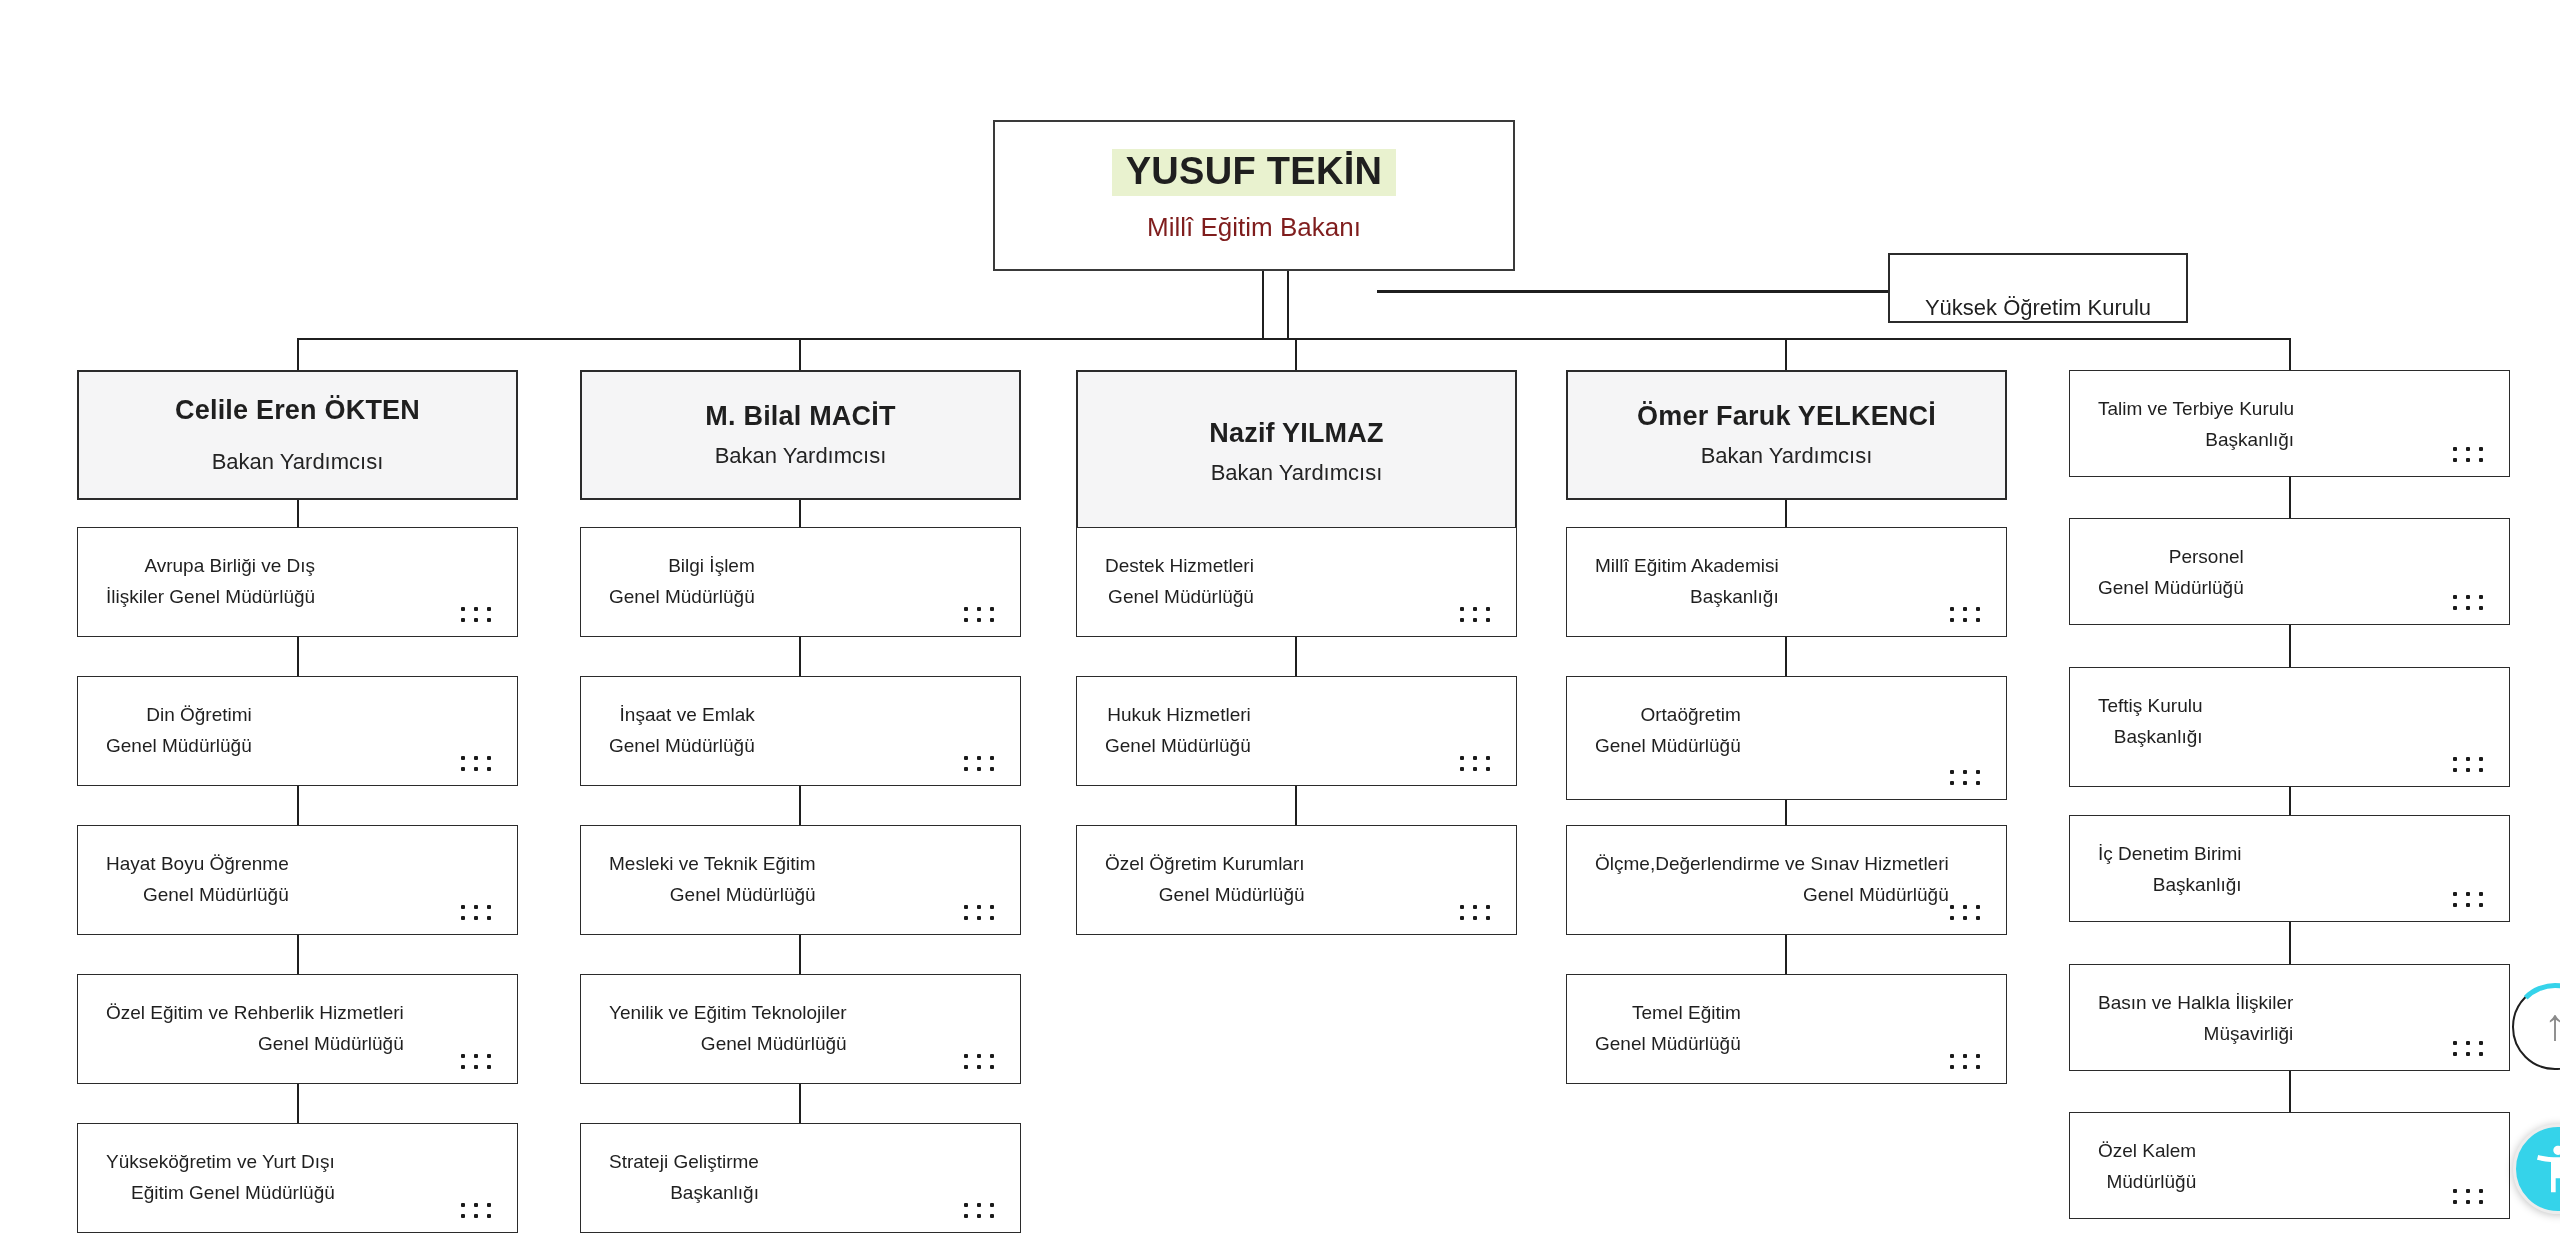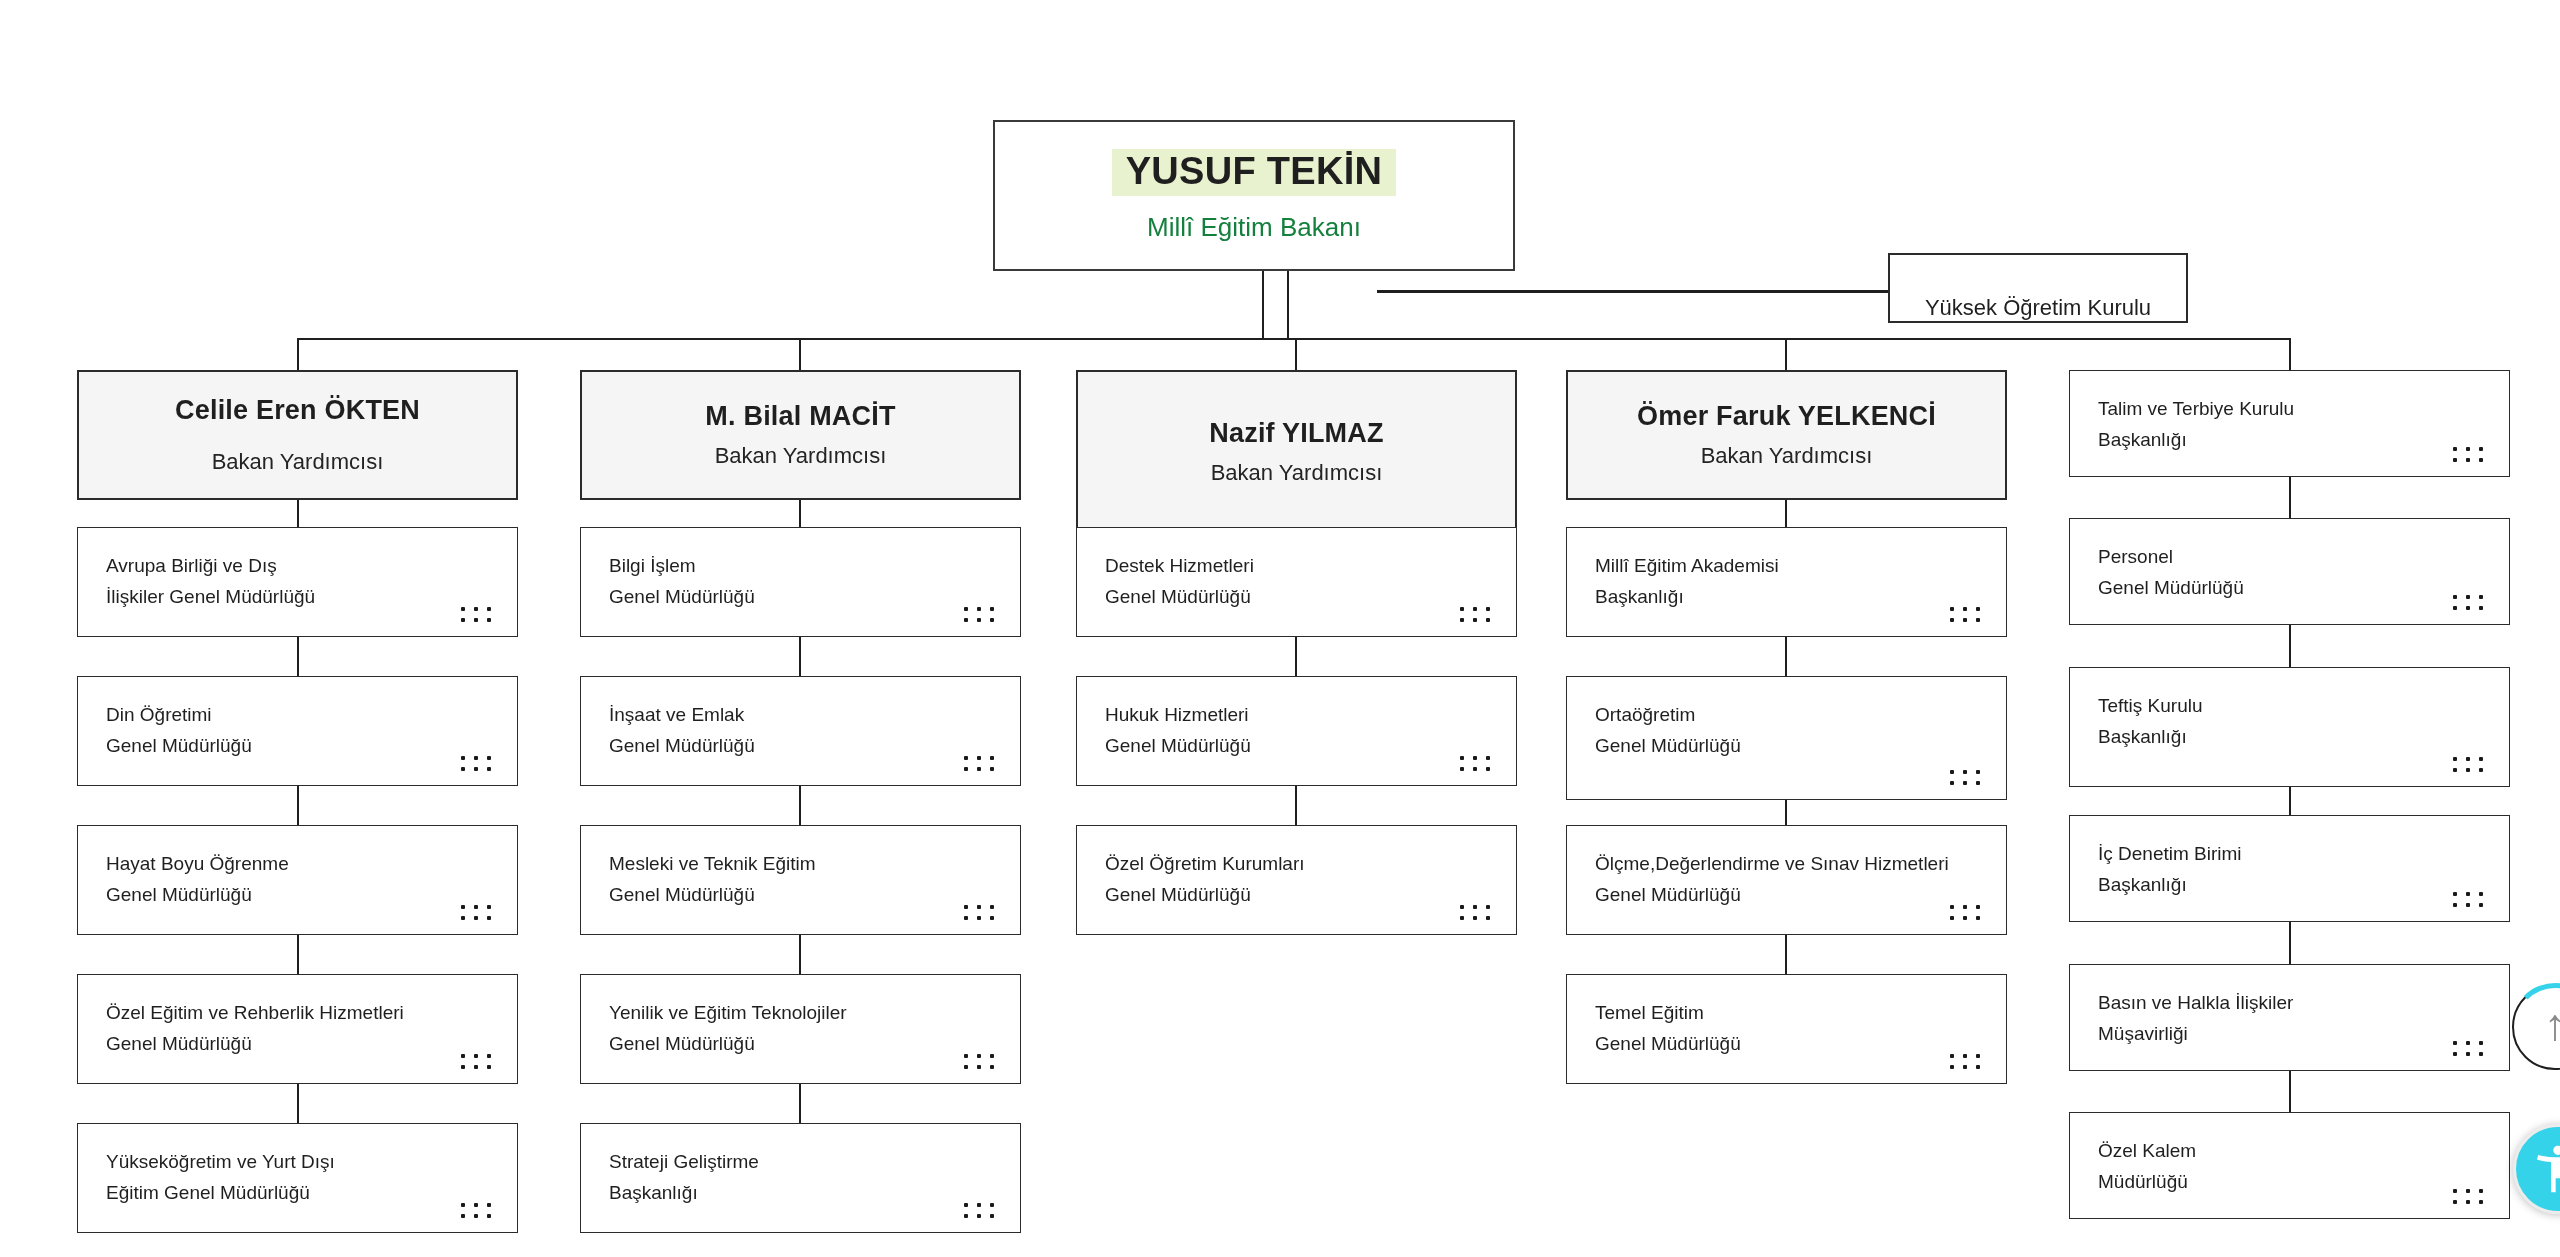--- a/index.html
+++ b/index.html
@@ -11,21 +11,21 @@
   }
   
   .line{position:absolute;background:#1f1f1f;z-index:1;}
   
   .node{
     position:absolute;box-sizing:border-box;background:#ffffff;
     border:1.6px solid #2b2b2b;z-index:2;
   }
   .node .txt{
     position:absolute;left:28px;top:22px;
-    font-size:19px;line-height:31px;color:#1f1f1f;white-space:nowrap;
+    font-size:19px;line-height:31px;color:#1f1f1f;white-space:nowrap;text-align:right;
   }
   .dots{
     position:absolute;right:26px;bottom:14px;
     display:grid;grid-template-columns:repeat(3,4px);grid-auto-rows:4px;
     gap:7px 9px;z-index:3;cursor:pointer;
   }
   .dots i{display:block;background:#1a1a1a;border-radius:1px;}
   
   .head{
     position:absolute;box-sizing:border-box;z-index:2;
@@ -37,21 +37,21 @@
   
   #minister{
     position:absolute;left:993px;top:120px;width:522px;height:151px;z-index:2;
     box-sizing:border-box;background:#fff;border:2.5px solid #3a3a3a;
     display:flex;flex-direction:column;align-items:center;justify-content:center;gap:16px;
   }
   #minister .mname{
     font-weight:bold;font-size:38px;letter-spacing:.3px;
     background:#e9f2cf;padding:1px 14px 3px 14px;
   }
-  #minister .mrole{font-size:26px;color:#15803d;}
+  #minister .mrole{font-size:26px;color:#7f1d1d;}
   
   #yok{
     position:absolute;left:1888px;top:253px;width:300px;height:70px;z-index:2;
     box-sizing:border-box;background:#fff;border:2px solid #2b2b2b;
     display:flex;align-items:flex-end;justify-content:center;font-size:22px;
   }
   
   .fab{position:absolute;border-radius:50%;z-index:5;box-sizing:border-box;}
   #fab-top{
     left:2512px;top:984px;width:86px;height:86px;background:#fff;

